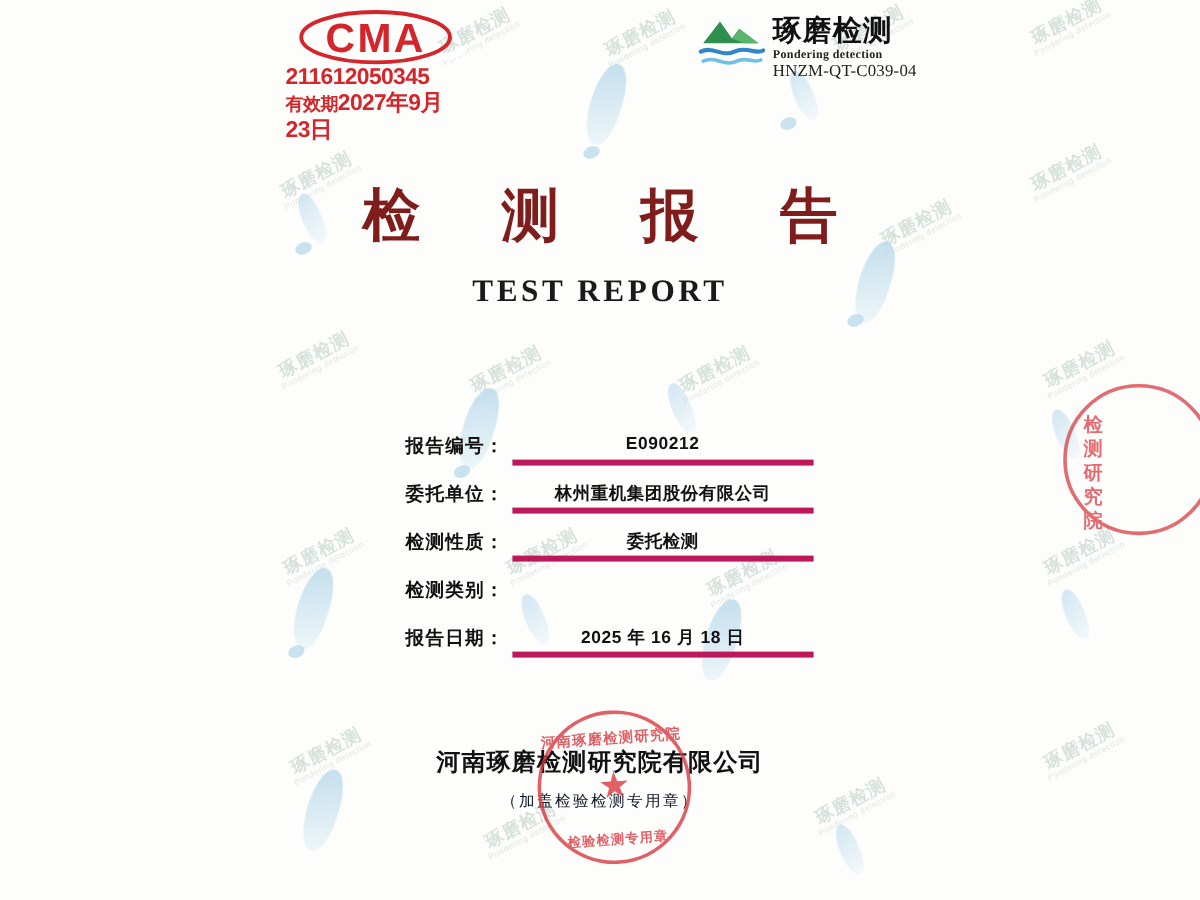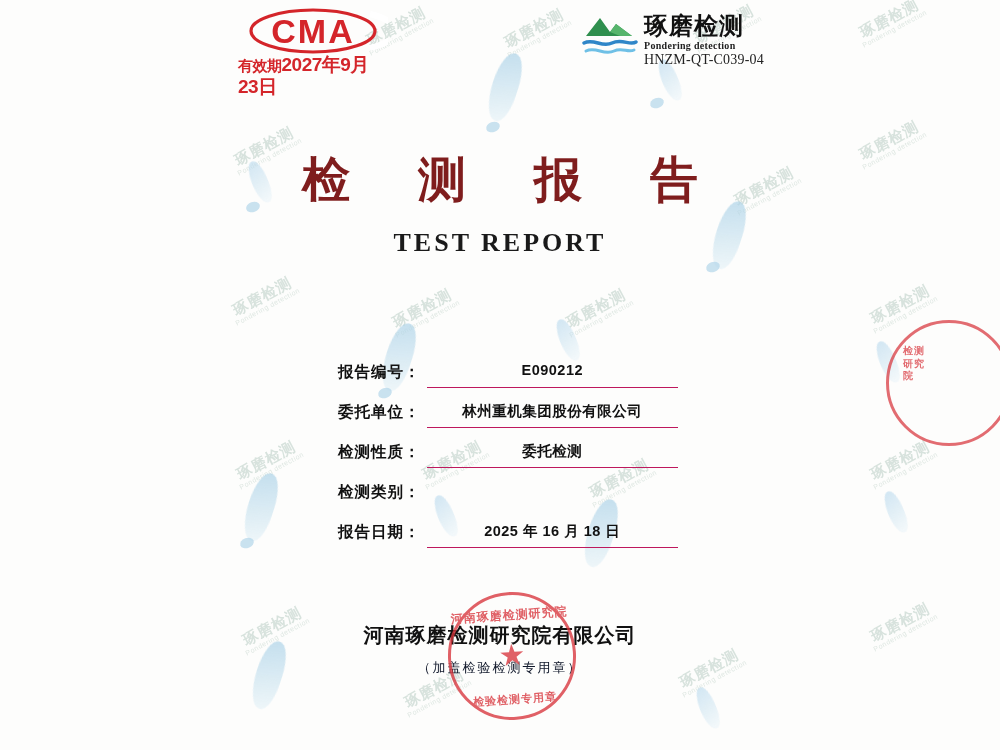--- a/index.html
+++ b/index.html
@@ -181,21 +181,21 @@
     font-size: 15.5px;
     font-weight: 600;
     color: #111;
     letter-spacing: 1px;
     white-space: nowrap;
     padding-bottom: 2px;
   }
   .field-value {
     flex: 1;
     margin-left: 6px;
-    border-bottom: 1px solid #be185d;
+    border-bottom: 5px solid #be185d;
     text-align: center;
     font-family: "Liberation Sans", sans-serif;
     font-size: 14.5px;
     font-weight: 700;
     color: #111;
     letter-spacing: .5px;
     padding-bottom: 3px;
     white-space: nowrap;
   }
 
@@ -269,21 +269,21 @@
     border: 3px solid #d8353c;
     opacity: .72;
   }
   .stamp-edge-txt {
     position: absolute;
     left: 14px;
     top: 22px;
     width: 30px;
     color: #d8353c;
     font-family: "Liberation Sans", sans-serif;
-    font-size: 10px;
+    font-size: 16px;
     font-weight: 700;
     line-height: 1.25;
     letter-spacing: 1px;
   }
 </style>
 </head>
 <body>
 
 <div id="page">
 
@@ -387,20 +387,21 @@
   </div>
 
   <div class="cma">
     <div class="cma-logo">
       <svg width="150" height="46" viewBox="0 0 150 46" aria-hidden="true">
         <ellipse cx="75" cy="23" rx="62" ry="21" fill="none" stroke="#d4252a" stroke-width="3.2"></ellipse>
         <path d="M132 6 A62 21 0 0 1 132 40" fill="none" stroke="#ffffff" stroke-width="6"></path>
         <text x="75" y="35" text-anchor="middle" font-family="Liberation Sans, sans-serif" font-size="34" font-weight="700" fill="#d4252a" letter-spacing="2">CMA</text>
       </svg>
     </div>
+    <div class="cma-line">211612050345</div>
     <div class="cma-line2">
       <span>有效期</span><span class="big">2027年9月23日</span>
     </div>
   </div>
 
   <div class="lab">
     <div class="lab-mark">
       <svg width="58" height="46" viewBox="0 0 58 46" aria-hidden="true">
         <path d="M6 24 L20 6 L30 20 L36 12 L52 24 Z" fill="#2f8f4e"></path>
         <path d="M30 20 L36 12 L52 24 L40 24 Z" fill="#57b56c"></path>

